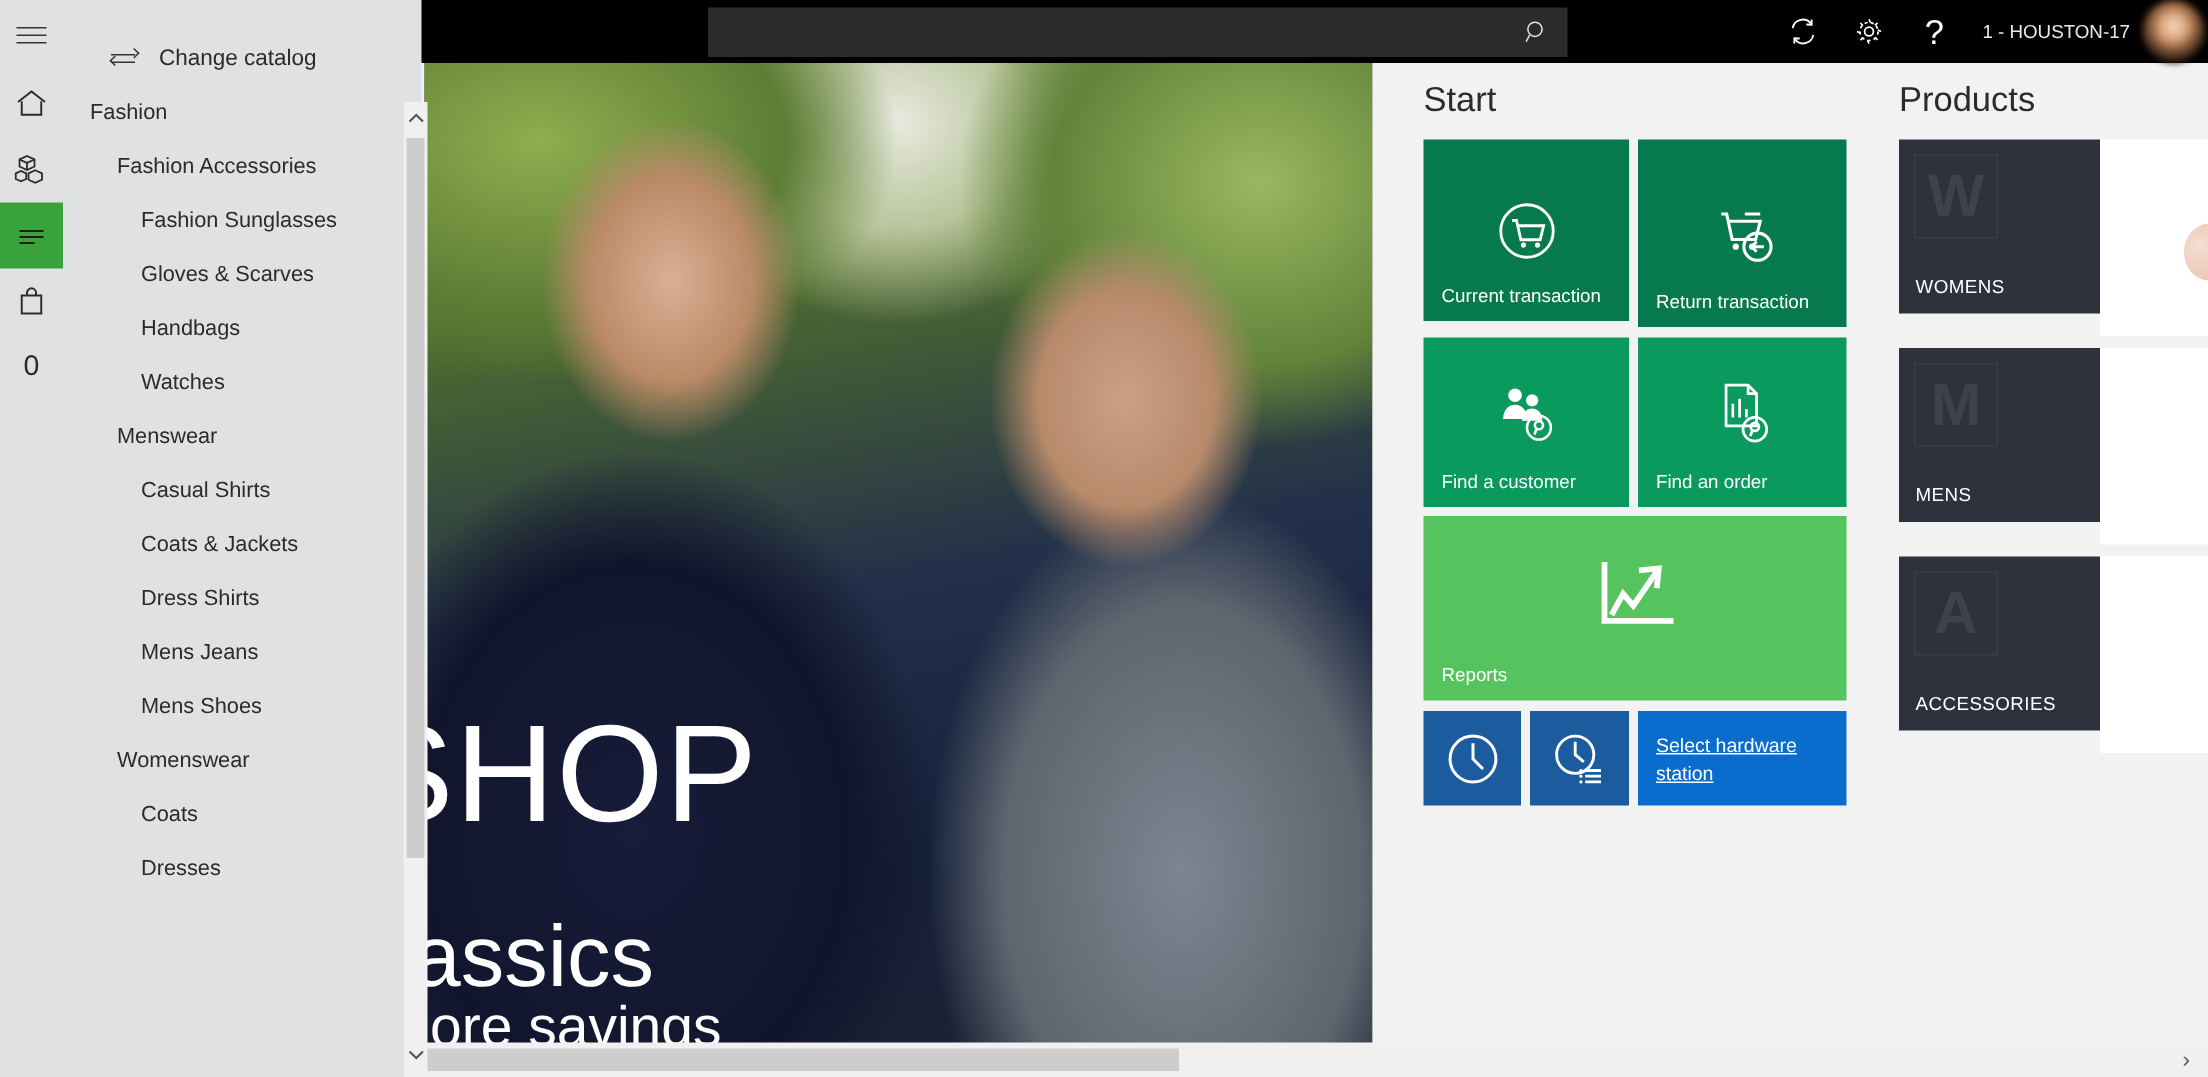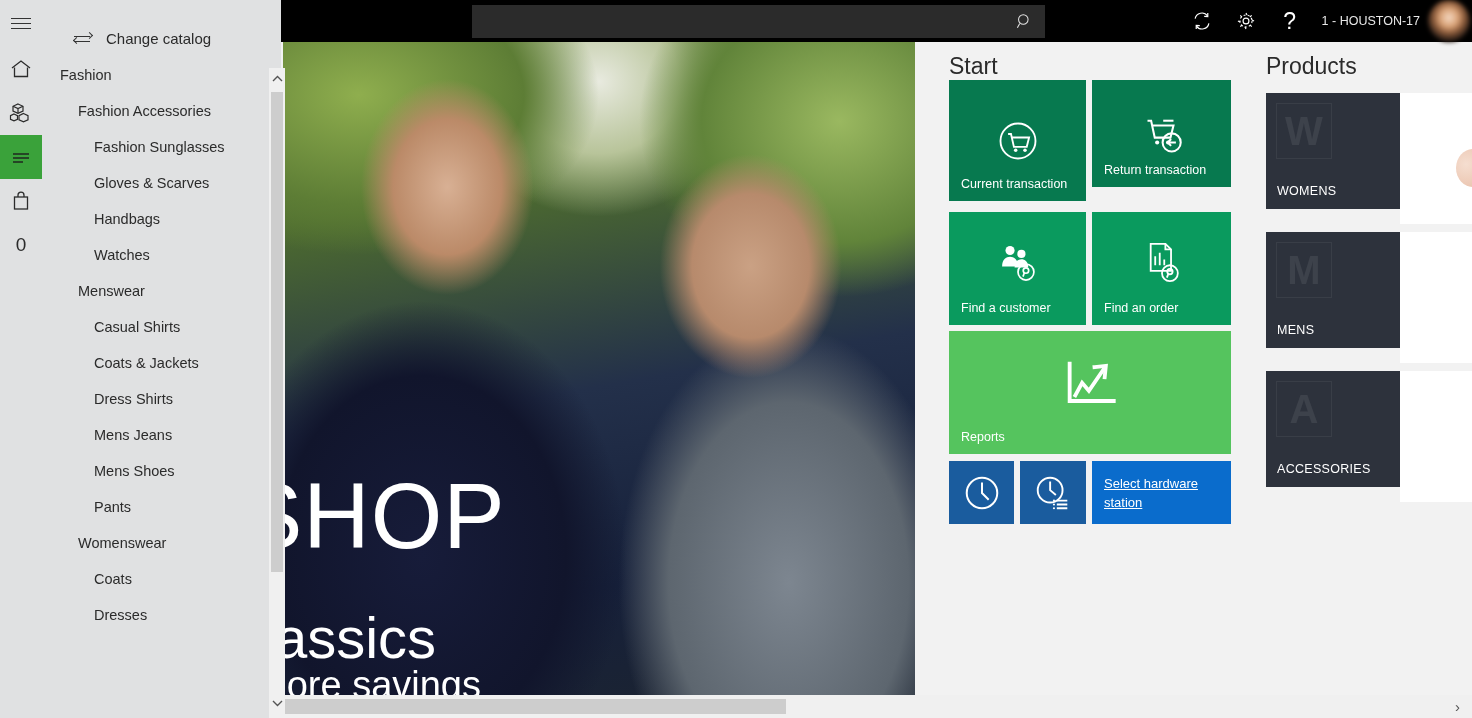--- a/index.html
+++ b/index.html
@@ -175,39 +175,39 @@
   .bt-line3 {
     position: absolute; left: -28px; top: 622px;
     font-size: 38px; color: #fff; font-weight: 300;
   }
 
   
   .section-title {
     font-size: 23px; color: #2b2b2b; font-weight: 400;
   }
   .start-sec { position: absolute; left: 949px; top: 53px; }
-  .start-sec .section-title { }
+  .start-sec .section-title { margin-bottom: 13px; }
   .tile-grid { position: relative; width: 283px; }
   .tile {
     position: absolute; cursor: pointer;
     display: flex; align-items: flex-end;
   }
   .tile-label {
     font-size: 12.5px; color: #fff;
     padding: 0 0 10px 12px;
   }
   .tile-icon {
     position: absolute; left: 0; right: 0; top: 0; bottom: 0;
     display: flex; align-items: center; justify-content: center;
     pointer-events: none;
   }
   .tile-icon.shift-up { align-items: center; padding-bottom: 12px; }
 
   .t-current  { left: 0;   top: 0;   width: 137px; height: 121px; background: #07794f; }
-  .t-return   { left: 143px; top: 0; width: 139px; height: 107px; background: #07794f; }
+  .t-return   { left: 143px; top: 0; width: 139px; height: 125px; background: #07794f; }
   .t-customer { left: 0;   top: 132px; width: 137px; height: 113px; background: #0a9a5e; }
   .t-order    { left: 143px; top: 132px; width: 139px; height: 113px; background: #0a9a5e; }
   .t-reports  { left: 0;   top: 251px; width: 282px; height: 123px; background: #55c45e; }
   .t-clock    { left: 0;   top: 381px; width: 65px; height: 63px; background: #1a5c9e; }
   .t-clocklist{ left: 71px; top: 381px; width: 66px; height: 63px; background: #1a5c9e; }
   .t-hardware { left: 143px; top: 381px; width: 139px; height: 63px; background: #0a6ccc;
                 align-items: center; }
   .t-hardware .tile-label {
     padding: 0 0 0 12px; line-height: 19px; font-size: 13px; text-decoration: underline;
   }
@@ -337,21 +337,20 @@
           <div class="nav-item lvl2">Fashion Sunglasses</div>
           <div class="nav-item lvl2">Gloves &amp; Scarves</div>
           <div class="nav-item lvl2">Handbags</div>
           <div class="nav-item lvl2">Watches</div>
           <div class="nav-item lvl1">Menswear</div>
           <div class="nav-item lvl2">Casual Shirts</div>
           <div class="nav-item lvl2">Coats &amp; Jackets</div>
           <div class="nav-item lvl2">Dress Shirts</div>
           <div class="nav-item lvl2">Mens Jeans</div>
           <div class="nav-item lvl2">Mens Shoes</div>
-          <div class="nav-item lvl2">Pants</div>
           <div class="nav-item lvl1">Womenswear</div>
           <div class="nav-item lvl2">Coats</div>
           <div class="nav-item lvl2">Dresses</div>
         </div>
     </div>
 
     <div class="vscroll">
       <div class="arr up">
         <svg width="11" height="8" viewBox="0 0 11 8" fill="none" stroke="#555" stroke-width="1.4">
           <path d="M1 6 L5.5 1.6 L10 6"></path>

